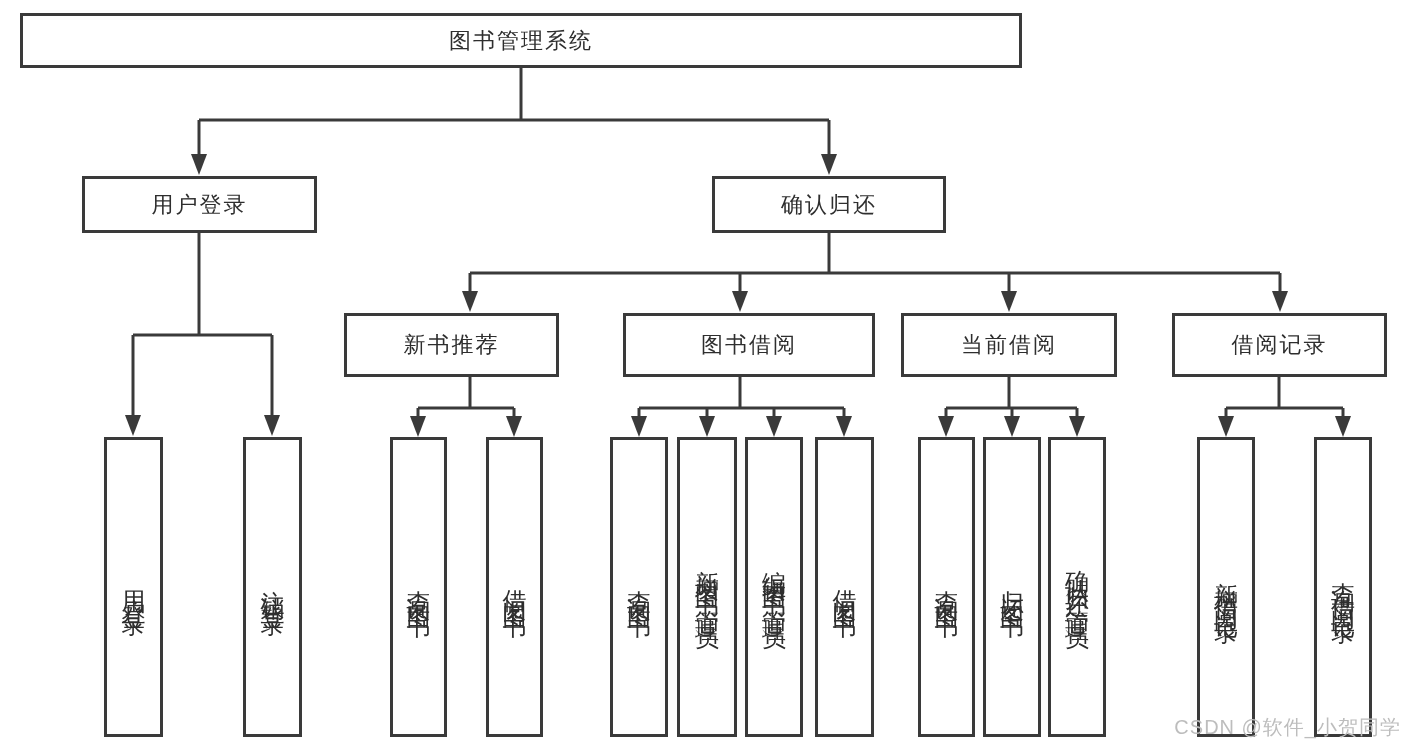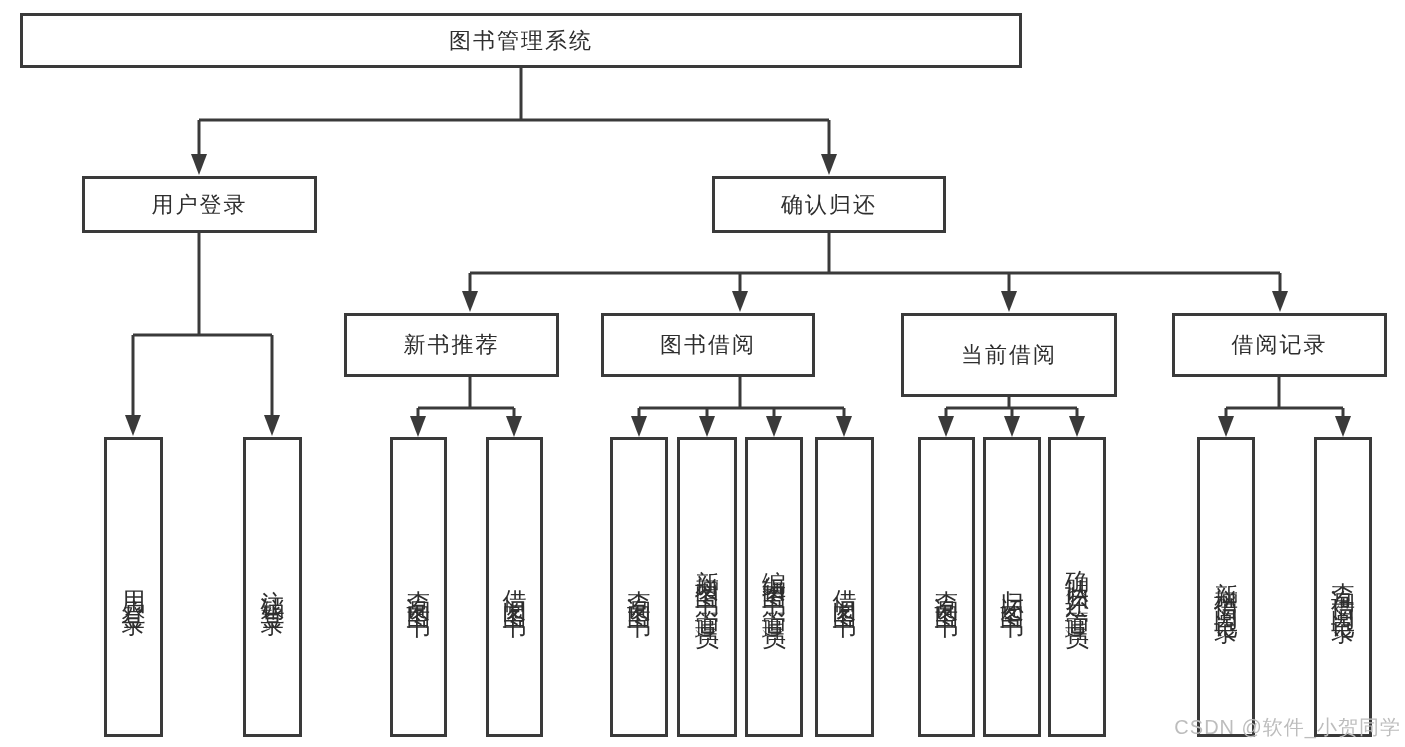--- a/index.html
+++ b/index.html
@@ -121,24 +121,24 @@
   <div class="box h" style="left:82px;top:176px;width:235px;height:57px">
     <span>用户登录</span>
   </div>
   <div class="box h" style="left:712px;top:176px;width:234px;height:57px">
     <span>确认归还</span>
   </div>
 
   <div class="box h" style="left:344px;top:313px;width:215px;height:64px">
     <span>新书推荐</span>
   </div>
-  <div class="box h" style="left:601px;top:313px;width:214px;height:64px">
+  <div class="box h" style="left:623px;top:313px;width:252px;height:64px">
     <span>图书借阅</span>
   </div>
-  <div class="box h" style="left:901px;top:313px;width:216px;height:84px">
+  <div class="box h" style="left:901px;top:313px;width:216px;height:64px">
     <span>当前借阅</span>
   </div>
   <div class="box h" style="left:1172px;top:313px;width:215px;height:64px">
     <span>借阅记录</span>
   </div>
 
   <div class="box v" style="left:104px;top:437px;width:59px;height:300px">
     <span>用户登录</span>
   </div>
   <div class="box v" style="left:243px;top:437px;width:59px;height:300px">

